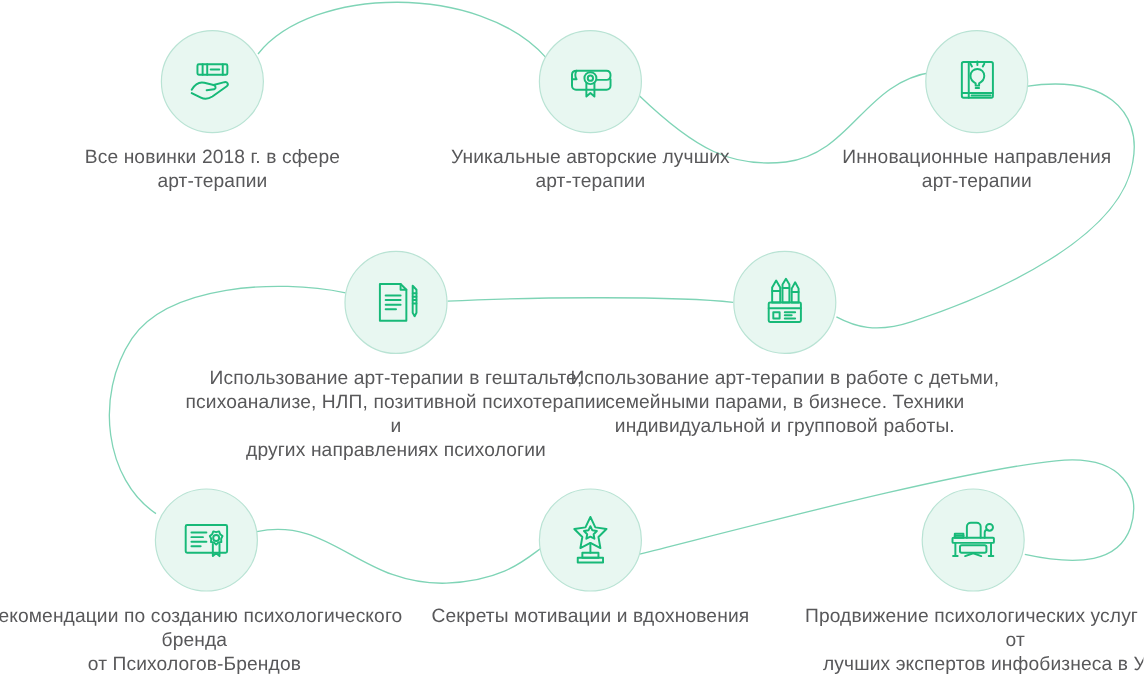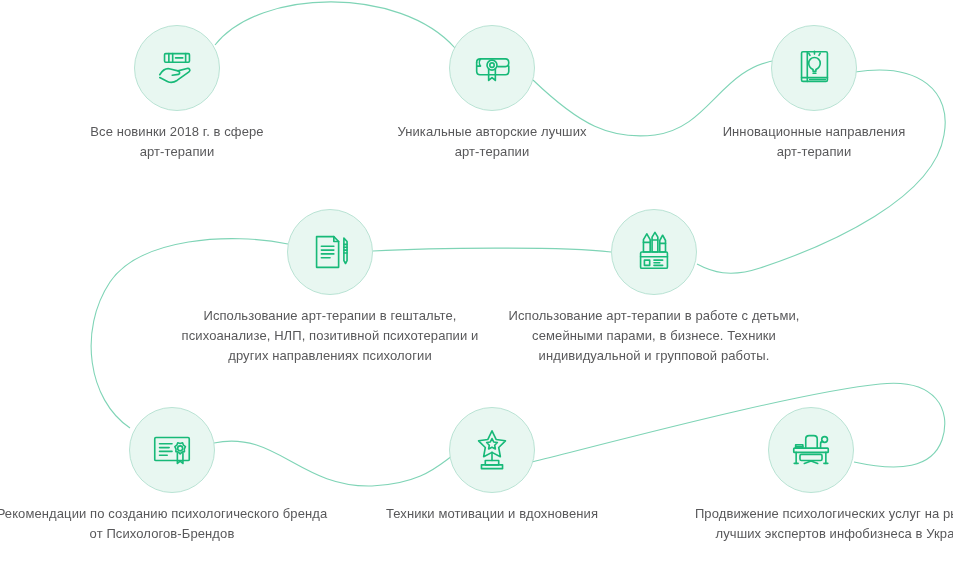--- a/index.html
+++ b/index.html
@@ -46,21 +46,21 @@
   }
   .node-circle svg {
     display: block;
   }
   .node-label {
     position: absolute;
     top: 54px;
     width: 330px;
     left: -165px;
     text-align: center;
-    font-size: 13px;
+    font-size: 16px;
     line-height: 20px;
     color: #58585a;
     letter-spacing: 0.1px;
     white-space: pre-line;
   }
   .node-label.narrow { width: 300px; left: -150px; }
   .node-label.wide   { width: 360px; left: -180px; }
   .node-label.shift-right { left: -145px; }
   .node-label.shift-left  { left: -190px; }
 </style>
@@ -212,21 +212,21 @@
       <span>
         <svg width="46" height="46" viewBox="0 0 48 48" fill="none" stroke="#17b978" stroke-width="1.7" stroke-linecap="round" stroke-linejoin="round">
           <path d="M24 4 L 28.3 13 L 38 14.4 L 31 21.4 L 32.7 31 L 24 26.5 L 15.3 31 L 17 21.4 L 10 14.4 L 19.7 13 Z"></path>
           <path d="M24 12 L 25.7 15.6 L 29.6 16.2 L 26.8 19 L 27.5 22.9 L 24 21.1 L 20.5 22.9 L 21.2 19 L 18.4 16.2 L 22.3 15.6 Z"></path>
           <line x1="24" y1="26.5" x2="24" y2="35"></line>
           <rect x="17" y="35" width="14" height="4.5"></rect>
           <rect x="13" y="39.5" width="22" height="4"></rect>
         </svg>
       </span>
     </div>
-    <div class="node-label">Техники мотивации и вдохновения</div>
+    <div class="node-label">Секреты мотивации и вдохновения</div>
   </div>
 
   <div class="node" style="left:811px; top:450px;">
     <div class="node-circle">
       <span>
         <svg width="46" height="46" viewBox="0 0 48 48" fill="none" stroke="#17b978" stroke-width="1.7" stroke-linecap="round" stroke-linejoin="round">
           <path d="M18.5 22 L 18.5 12.5 C 18.5 10.5, 20 9, 22 9 L 27 9 C 29 9, 30.5 10.5, 30.5 12.5 L 30.5 22"></path>
           <path d="M34 22 L 34 17.5 C 34 16, 35.2 15, 36.5 15"></path>
           <circle cx="38.2" cy="13" r="3"></circle>
           <path d="M8 18.5 L 15.5 18.5 L 15.5 22 L 8 22 Z"></path>

